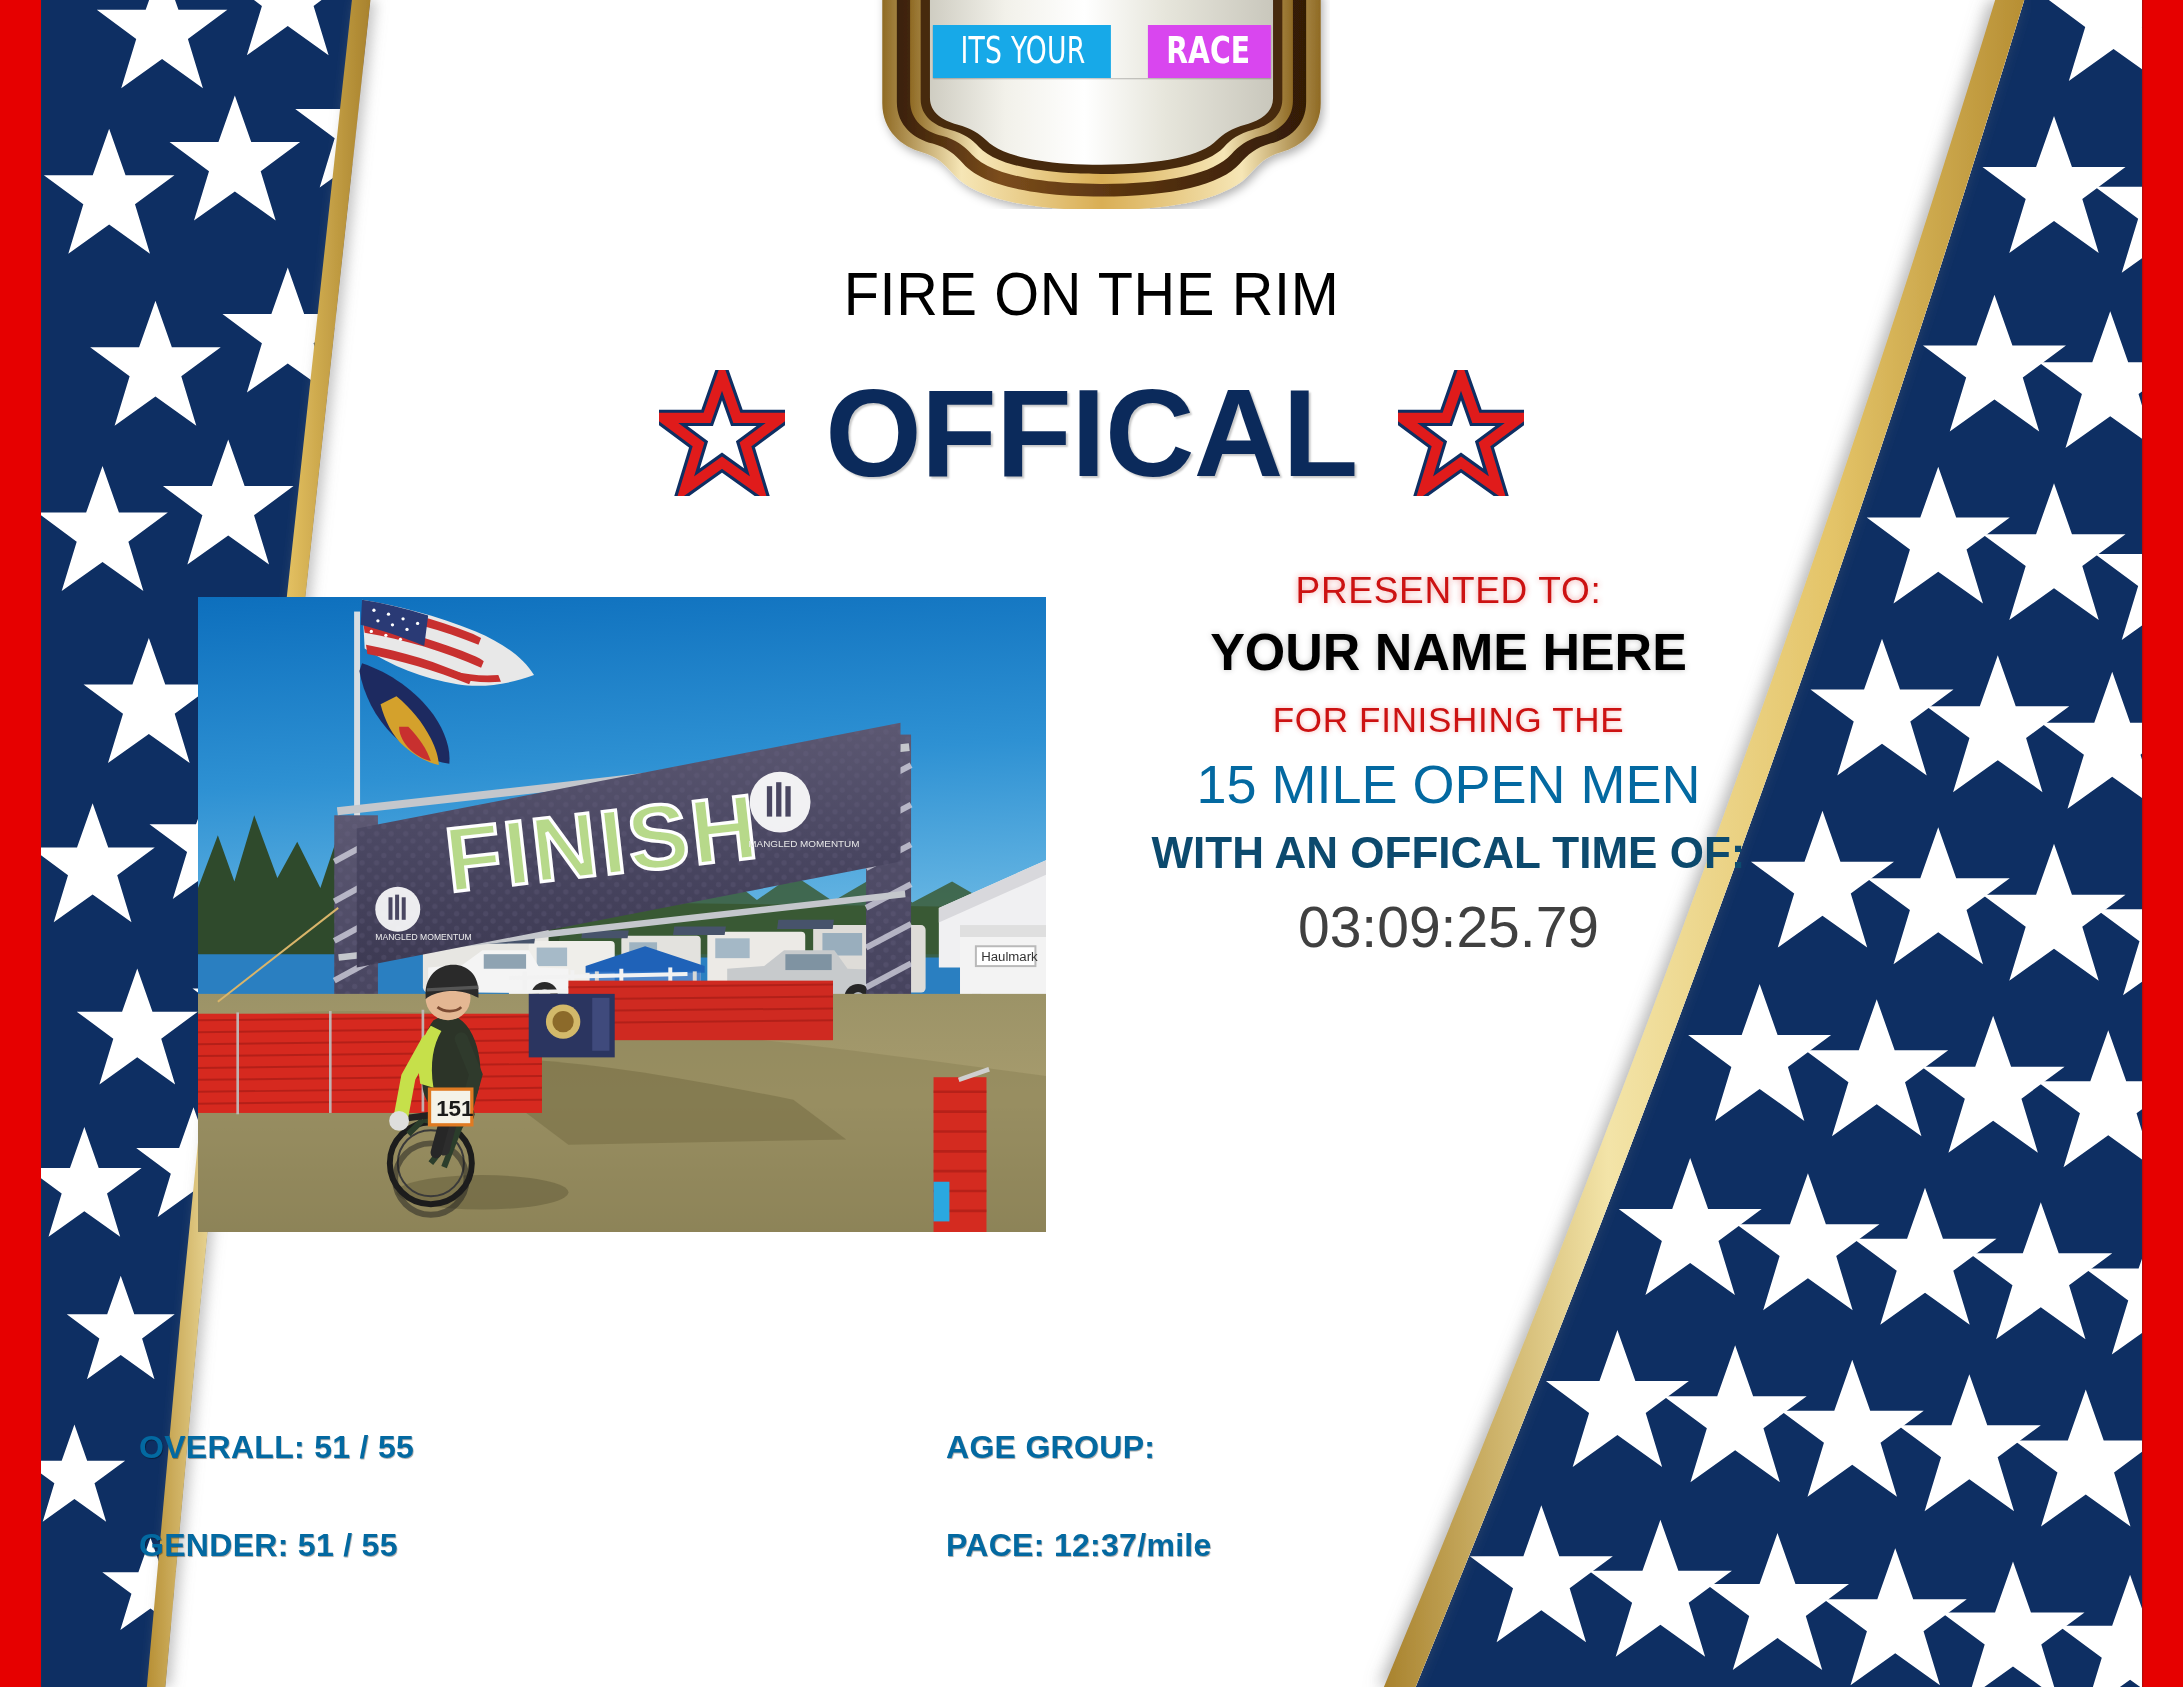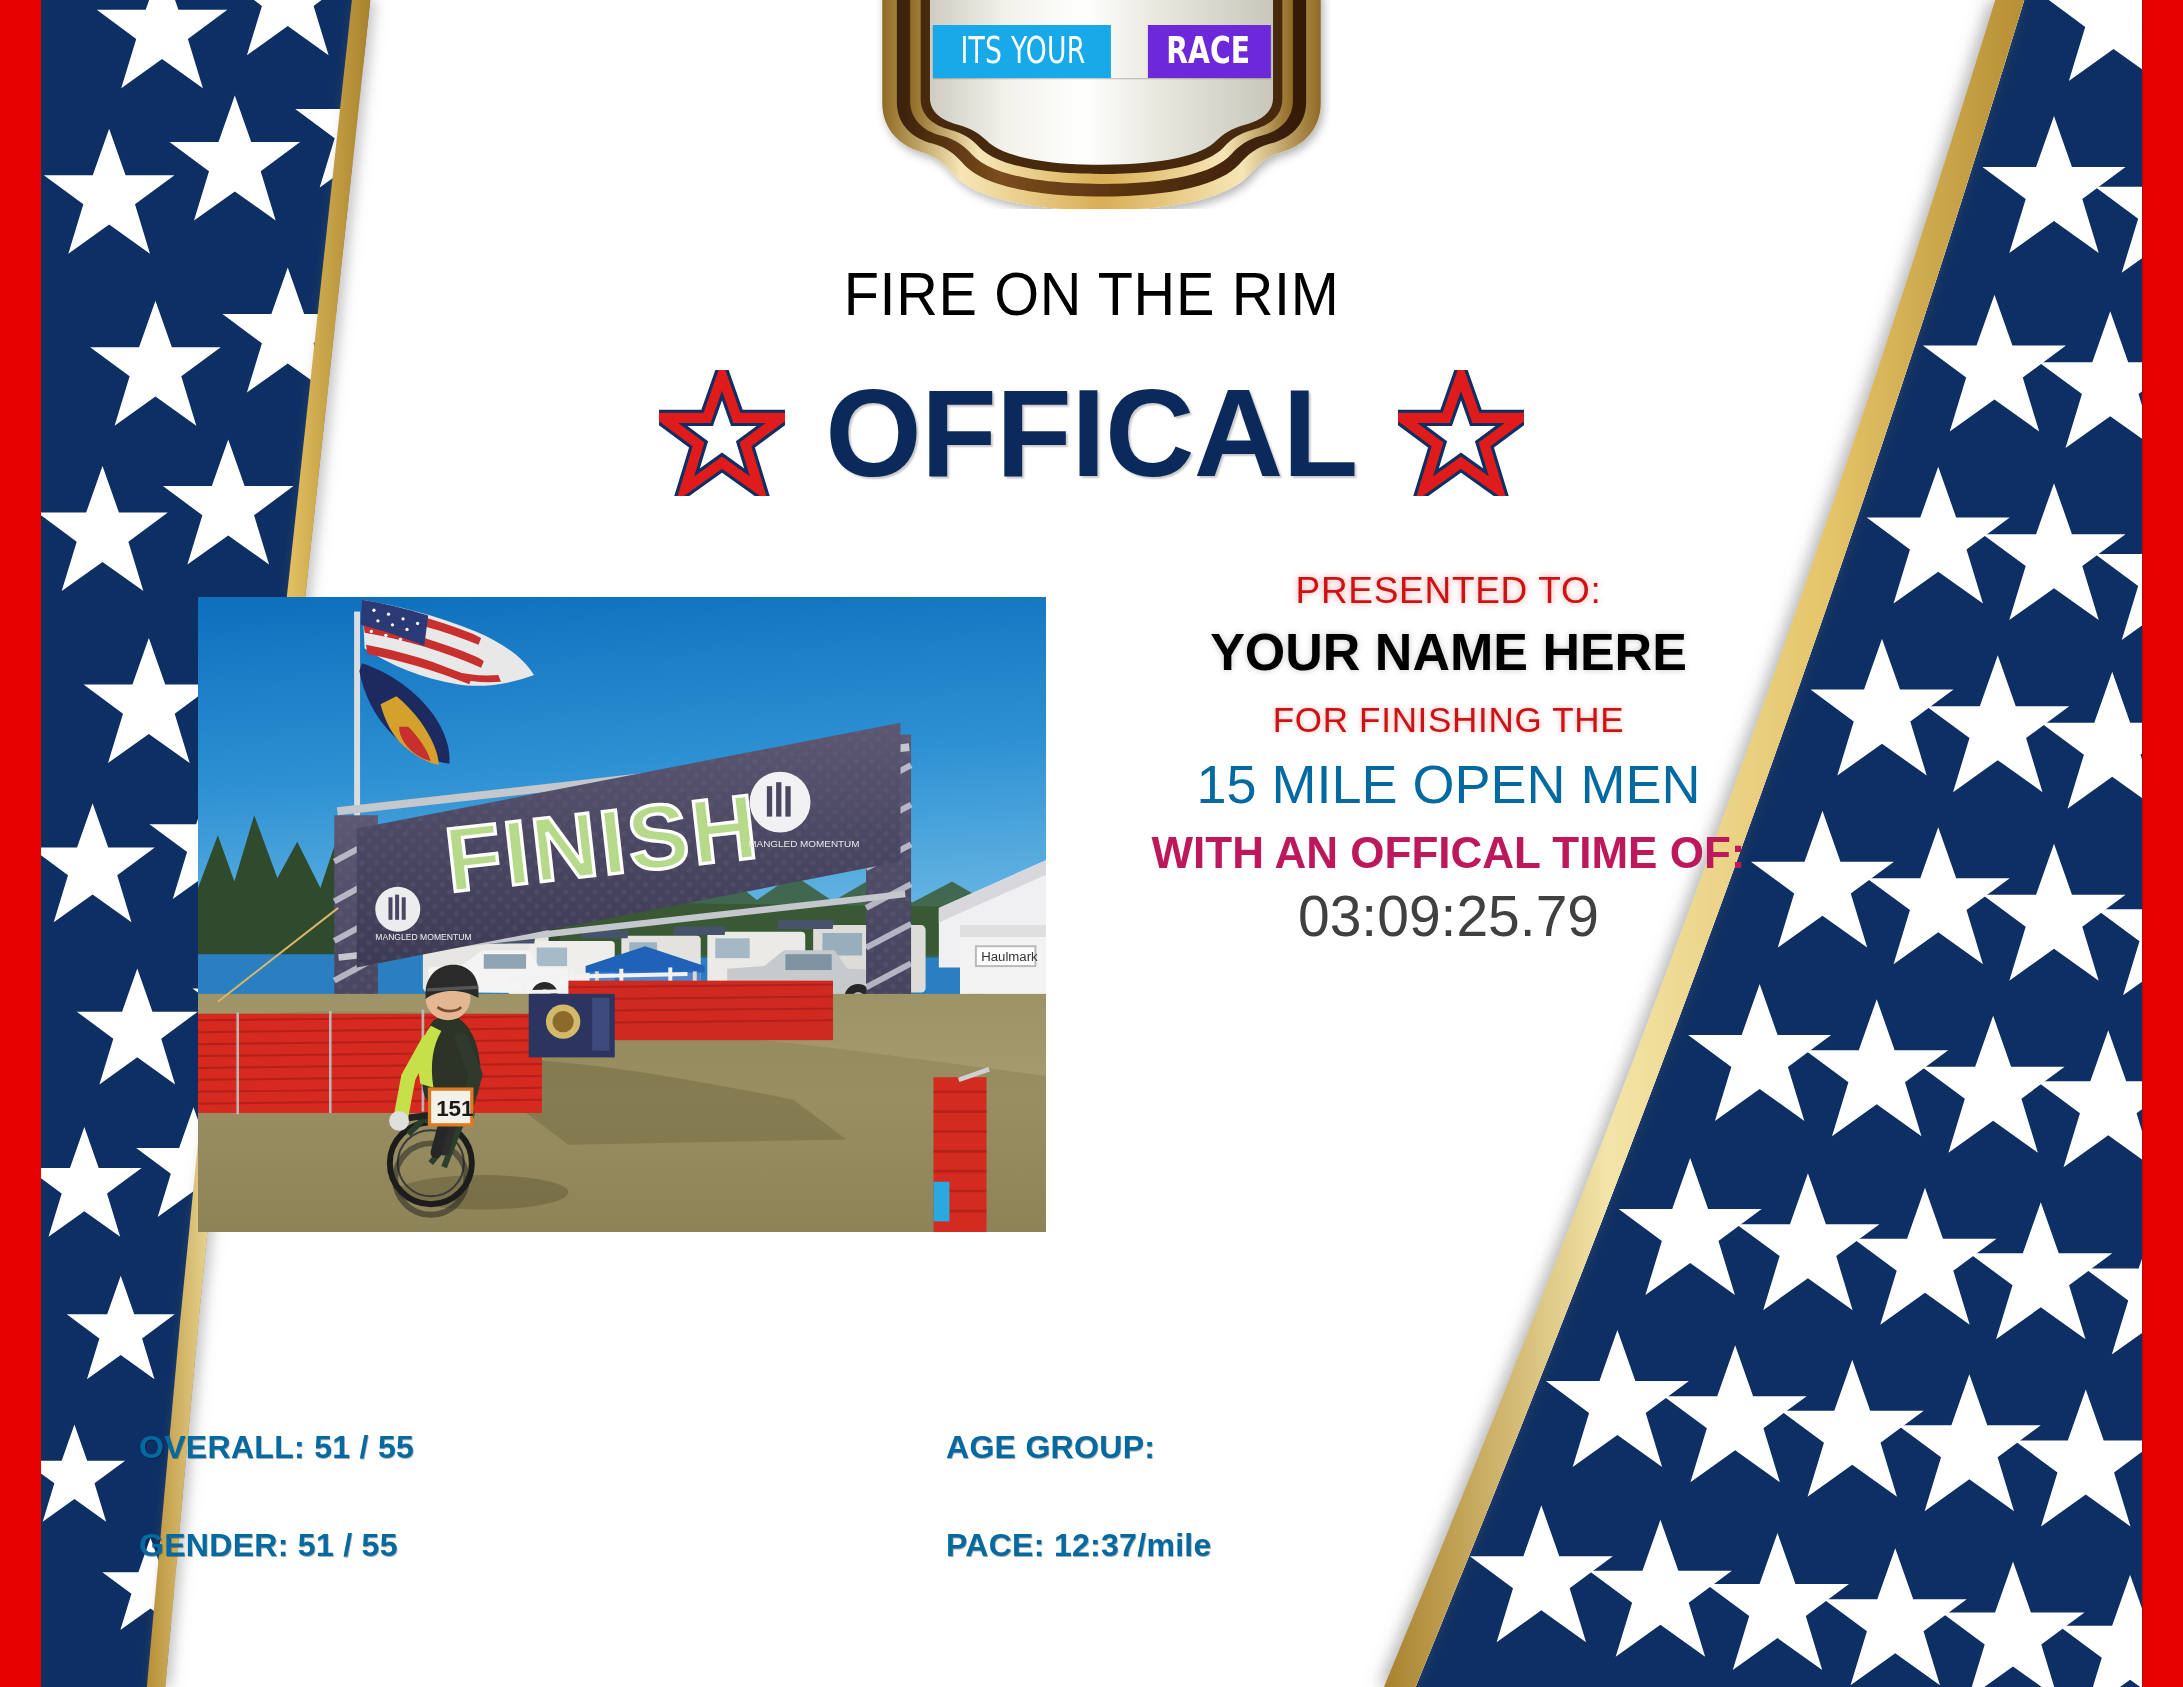--- a/index.html
+++ b/index.html
@@ -19,21 +19,21 @@
     position:absolute; left:873px; top:-9.3px; width:457px; height:218px; z-index:5;
   }
   .badge-logo {
     position:absolute; left:50%; top:34px; transform:translateX(-50%);
     display:flex; align-items:center; z-index:6;
     box-shadow:0 0.7px 1.3px rgba(0,0,0,.25);
     gap:37px;
   }
   .badge-logo .seg { display:flex; align-items:center; justify-content:center; }
   .badge-logo .seg1 { background:#17a9e8; padding:4px 10.6px 6.6px 12px; }
-  .badge-logo .seg2 { background:#6d28d9; padding:4px 13.2px 6.6px 10.6px; }
+  .badge-logo .seg2 { background:#d946ef; padding:4px 13.2px 6.6px 10.6px; }
   .badge-logo .t1 {
     color:#ffffff; font-size:37px; letter-spacing:0.3px;
     font-family:"Liberation Sans Narrow","DejaVu Sans Condensed","Liberation Sans",sans-serif;
     transform:scaleX(.80); transform-origin:center; font-weight:400; white-space:nowrap;
   }
   .badge-logo .t2 {
     color:#ffffff; font-size:37px; font-weight:bold; letter-spacing:0px;
     font-family:"Liberation Sans Narrow","DejaVu Sans Condensed","Liberation Sans",sans-serif;
     transform:scaleX(.85); transform-origin:center; white-space:nowrap;
   }
@@ -81,21 +81,21 @@
   .d-forfinishing {
     font-size:35px; color:#cc1212; letter-spacing:0.7px; margin-bottom:20px;
     text-shadow:0 0 5.3px rgba(220,40,40,.35);
     font-family:"Liberation Sans","DejaVu Sans",sans-serif;
   }
   .d-event {
     font-size:54px; color:#0369a1; letter-spacing:0px; margin-bottom:20px;
     font-family:"Liberation Sans","DejaVu Sans",sans-serif;
   }
   .d-timelabel {
-    font-size:44px; font-weight:bold; color:#be185d; letter-spacing:0px; margin-bottom:13px;
+    font-size:44px; font-weight:bold; color:#0c4a6e; letter-spacing:0px; margin-bottom:24px;
     font-family:"Liberation Sans","DejaVu Sans",sans-serif;
   }
   .d-time {
     font-size:57px; color:#404040; letter-spacing:0px;
     font-family:"Liberation Sans","DejaVu Sans",sans-serif;
   }
 
   
   .stats { position:absolute; left:139px; top:1429px; width:1191px; z-index:4; }
   .stats-row { display:flex; margin-bottom:61px; }

